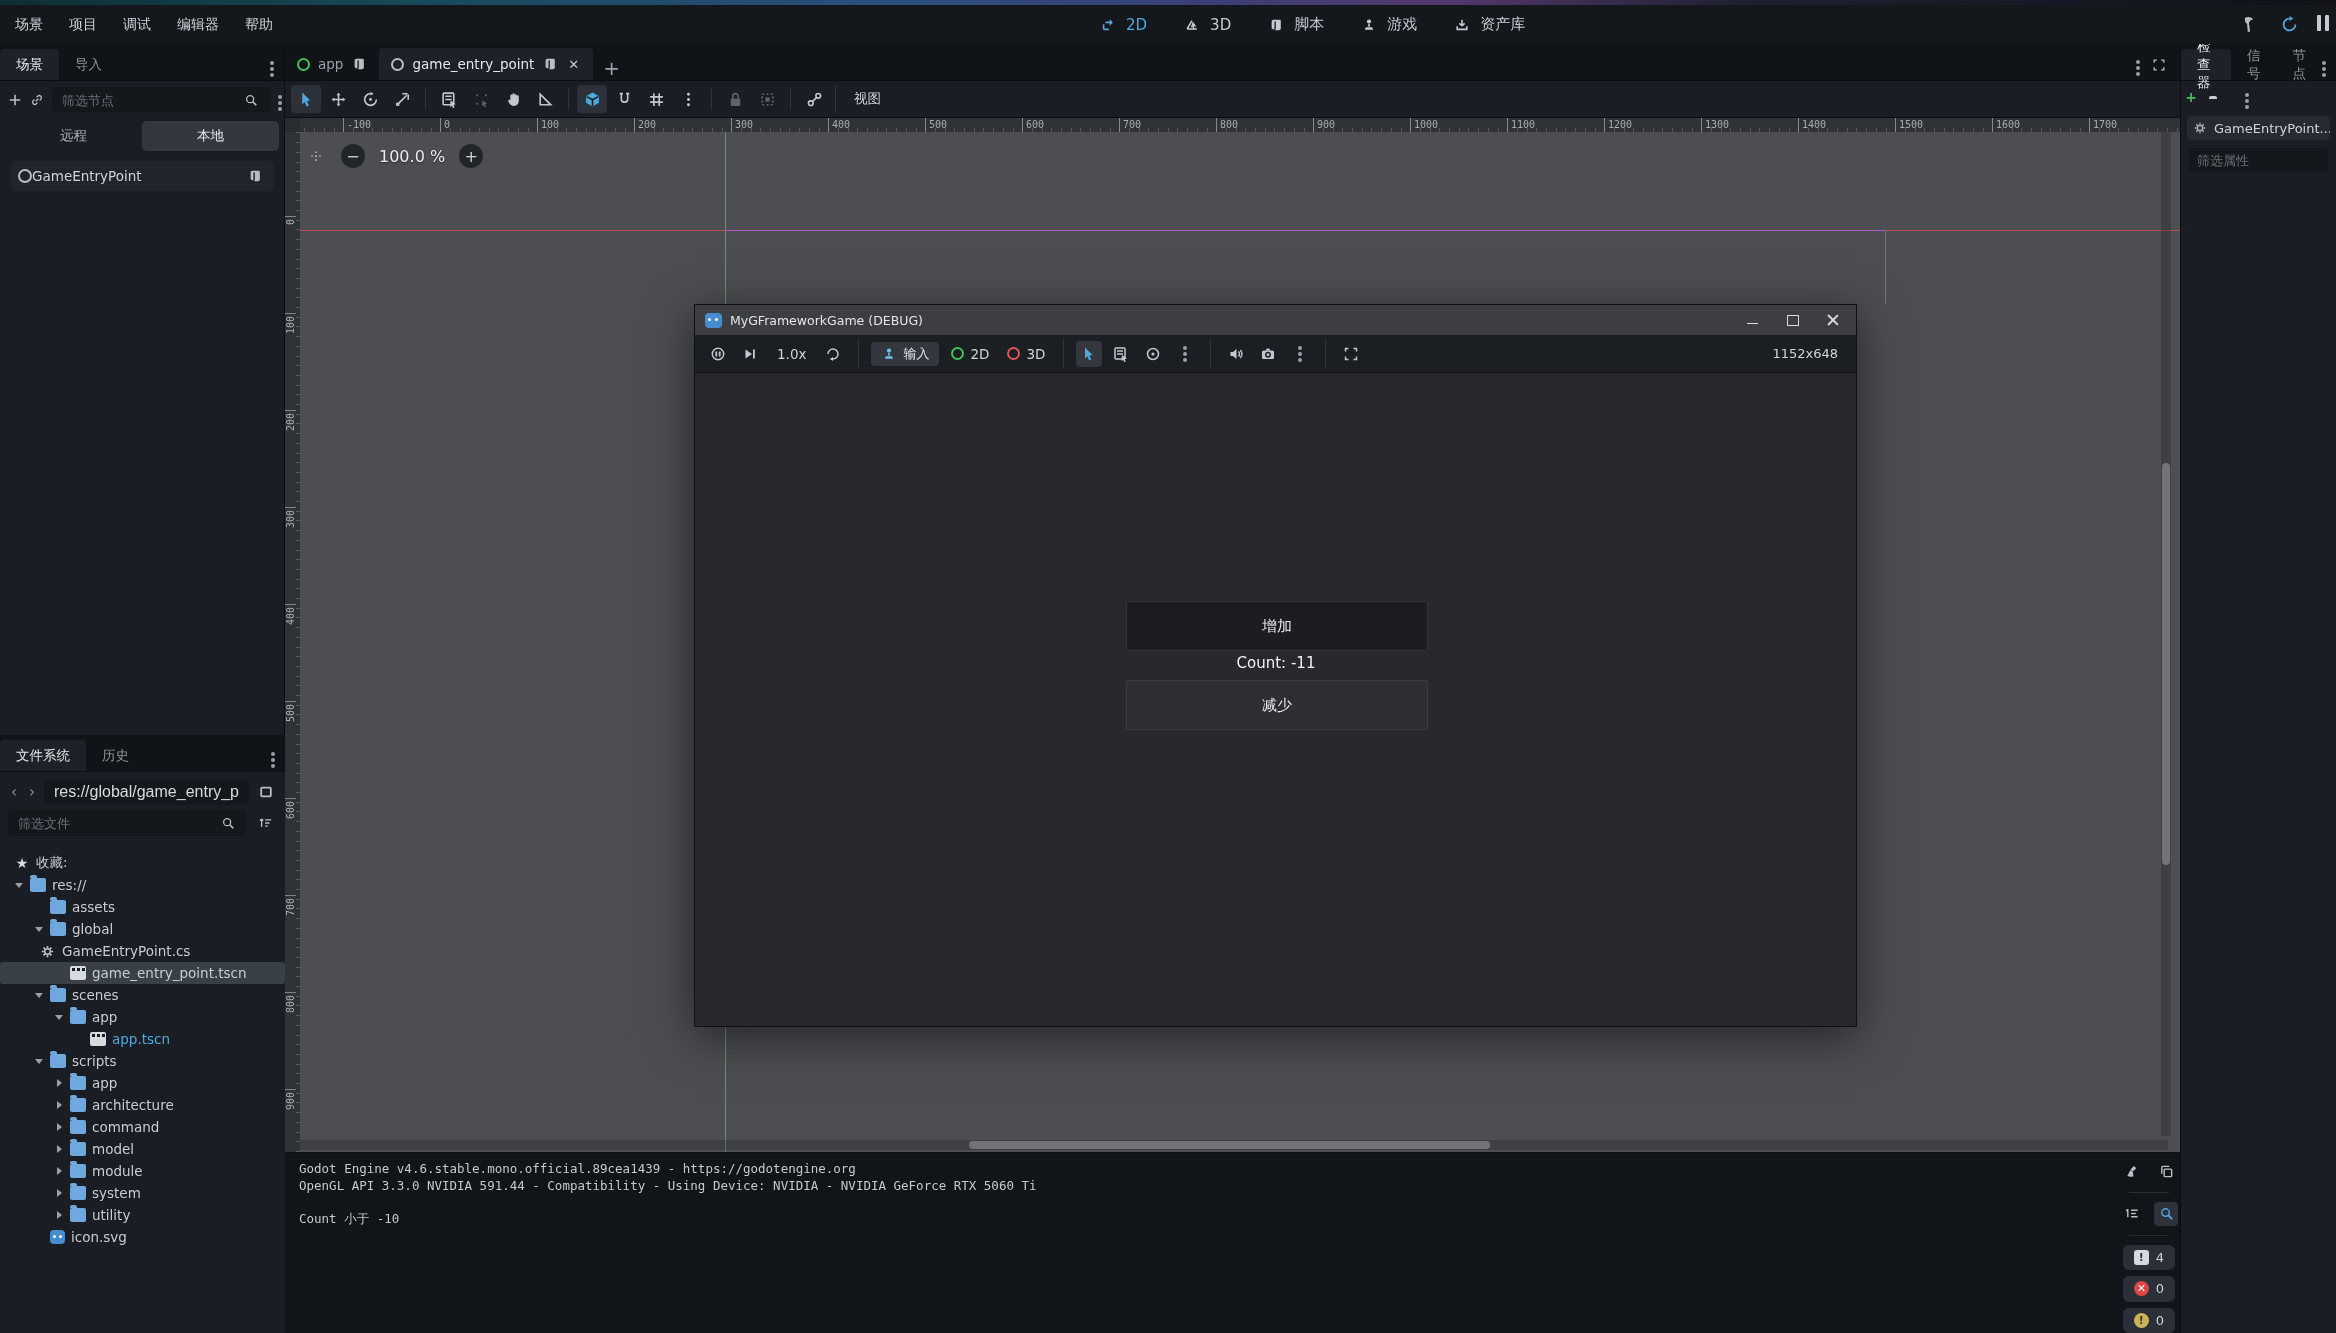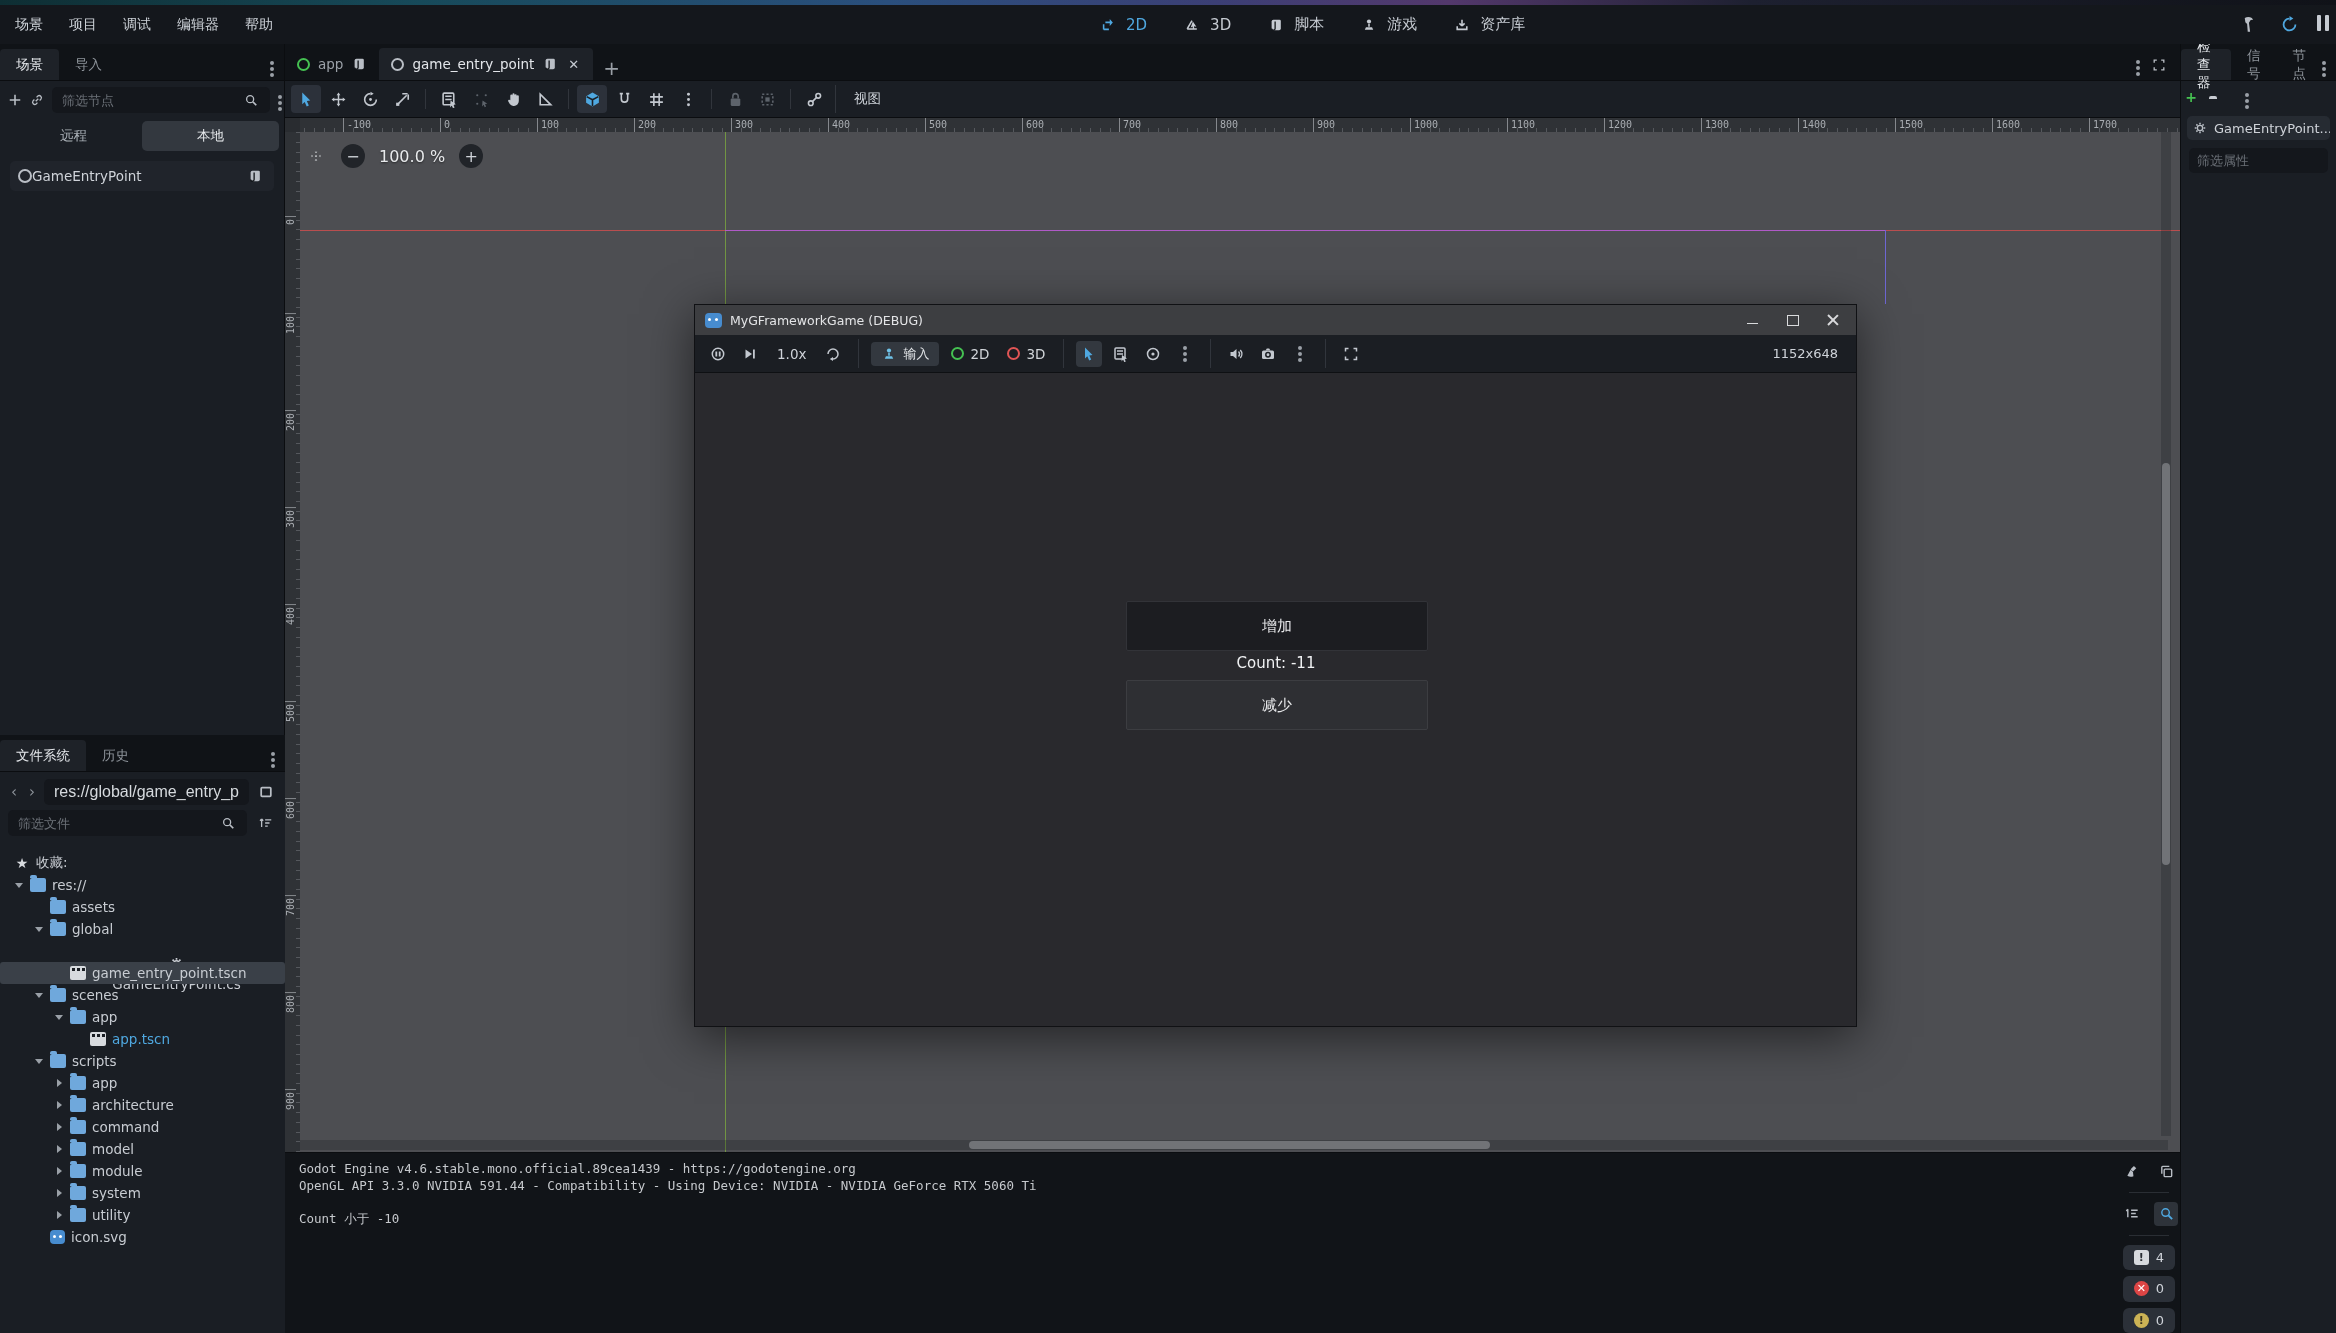--- a/index.html
+++ b/index.html
@@ -538,21 +538,21 @@
             <div class="fs-row" style="padding-left: 34px;">
               <span class="chev "></span>
               <span class="fs-ico folder"></span>
               <span class="flabel">assets</span>
             </div>
             <div class="fs-row" style="padding-left: 34px;">
               <span class="chev open"></span>
               <span class="fs-ico folder"></span>
               <span class="flabel">global</span>
             </div>
-            <div class="fs-row" style="padding-left: 68px; flex-direction: column;">
+            <div class="fs-row" style="padding-left: 24px;">
               <span class="chev "></span>
               <span class="fs-ico gear"><svg viewBox="0 0 16 16" fill="none" stroke="currentColor" stroke-width="1.5">
                   <circle cx="8" cy="8" r="3"></circle>
                   <path d="M8 2 V4 M8 12 V14 M2 8 H4 M12 8 H14 M3.8 3.8 L5.2 5.2 M10.8 10.8 L12.2 12.2 M12.2 3.8 L10.8 5.2 M5.2 10.8 L3.8 12.2" stroke-width="1.8"></path>
                 </svg></span>
               <span class="flabel">GameEntryPoint.cs</span>
             </div>
             <div class="fs-row selected" style="padding-left: 54px;">
               <span class="chev "></span>
               <span class="fs-ico scene"></span>

